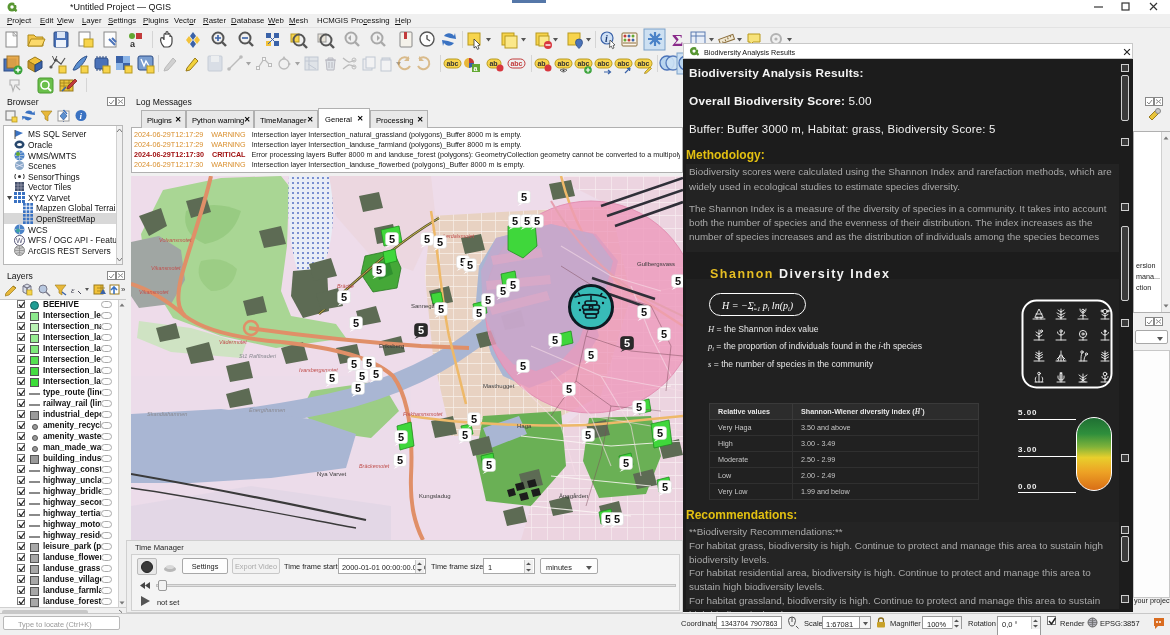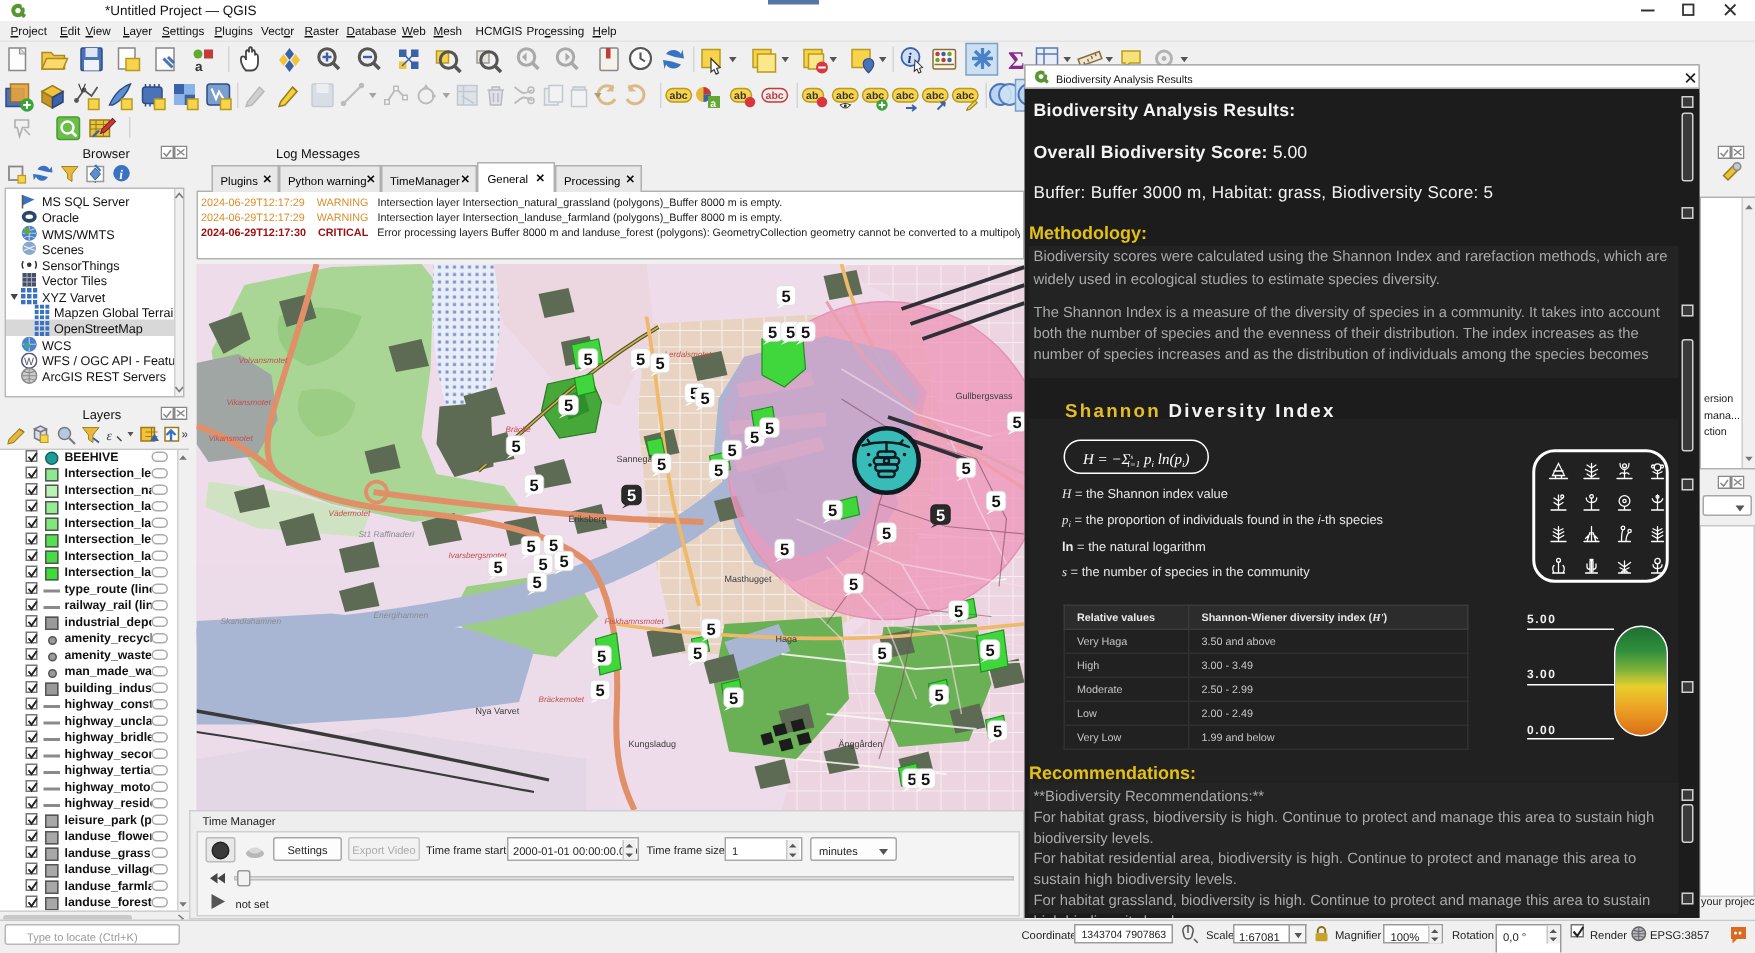--- a/index.html
+++ b/index.html
@@ -6,21 +6,21 @@
 html,body { width:1170px; height:635px; overflow:hidden; }
 body { font-family:"Liberation Sans", sans-serif; background:#f0f0f0; position:relative; }
 .abs { position:absolute; }
 #titlebar { left:0; top:0; width:1170px; height:14px; background:#ffffff; }
 #titlebar .title { position:absolute; left:27px; top:2px; font-size:9px; color:#111;margin-left:43px; }
 #menubar { left:0; top:14px; width:1170px; height:13px; background:#f0f0f0; font-size:7.8px; color:#111; }
 #menubar span { position:absolute; top:2px;text-align:right; }
 #tb1 { left:0; top:27px; width:1170px; height:24px; background:#f0f0f0; border-top:1px solid #e3e3e3; }
 #tb2 { left:0; top:51px; width:1170px; height:26px; background:#f0f0f0; }
 #tb3 { left:0; top:77px; width:1170px; height:17px; background:#f0f0f0; border-bottom:1px solid #d8d8d8; }
-.panelhead { font-size:8.6px; color:#111;margin-left:48px; }
+.panelhead { font-size:8.6px; color:#111; }
 #browser { left:0; top:94px; width:126px; height:174px; background:#f0f0f0; }
 #layers { left:0; top:268px; width:126px; height:345px; background:#f0f0f0; }
 #logpanel { left:126px; top:94px; width:557px; height:82px; background:#f0f0f0; }
 #mapwrap { left:131px; top:176px; width:552px; height:364px; background:#efdceb; }
 #timemanager { left:126px; top:540px; width:557px; height:73px; background:#eeeeee; border:1px solid #cfcfcf; }
 #statusbar { left:0; top:613px; width:1170px; height:22px; background:#f0f0f0; border-top:1px solid #c8c8c8; font-size:7.5px; color:#222; }
 #rightstrip { left:1133px; top:43px; width:37px; height:570px; background:#f0f0f0; }
 #dialog { left:683px; top:43px; width:450px; height:569px; background:#1c1c1c; overflow:hidden; }
 #dlgtitle { position:absolute; left:0; top:0; width:450px; height:16px; background:#ffffff; border:1px solid #c8c8c8; }
 .white-field { background:#fff; border:1px solid #9a9a9a; position:absolute; font-size:7.5px; color:#222; }
@@ -878,20 +878,21 @@
       <span class="abs" style="left:38px;top:5px;font-weight:bold">✕</span>
     </div>
   <div class="abs" style="left:244px;top:16px;width:58px;height:18px;background:#e8e8e8;border:1px solid #b0b0b0;border-bottom:none;font-size:7.6px">
       <span class="abs" style="left:5px;top:5px">Processing</span>
       <span class="abs" style="left:46px;top:4px;font-weight:bold">✕</span>
     </div>
   <div class="abs" style="left:8px;top:36px;font-size:7.2px;white-space:nowrap;line-height:10px;width:546px;overflow:hidden">
     <div><span style="color:#d98e2b">2024-06-29T12:17:29</span>&nbsp;&nbsp;&nbsp;&nbsp;<span style="color:#d98e2b">WARNING</span>&nbsp;&nbsp;&nbsp;<span style="color:#1a1a1a">Intersection layer Intersection_natural_grassland (polygons)_Buffer 8000 m is empty.</span></div>
     <div><span style="color:#d98e2b">2024-06-29T12:17:29</span>&nbsp;&nbsp;&nbsp;&nbsp;<span style="color:#d98e2b">WARNING</span>&nbsp;&nbsp;&nbsp;<span style="color:#1a1a1a">Intersection layer Intersection_landuse_farmland (polygons)_Buffer 8000 m is empty.</span></div>
     <div><span style="color:#a01010;font-weight:bold">2024-06-29T12:17:30</span>&nbsp;&nbsp;&nbsp;&nbsp;<span style="color:#a01010;font-weight:bold">CRITICAL</span>&nbsp;&nbsp;&nbsp;<span style="color:#1a1a1a">Error processing layers Buffer 8000 m and landuse_forest (polygons): GeometryCollection geometry cannot be converted to a multipolygon. Only mu</span></div>
+    <div><span style="color:#d98e2b">2024-06-29T12:17:30</span>&nbsp;&nbsp;&nbsp;&nbsp;<span style="color:#d98e2b">WARNING</span>&nbsp;&nbsp;&nbsp;<span style="color:#1a1a1a">Intersection layer Intersection_landuse_flowerbed (polygons)_Buffer 8000 m is empty.</span></div>
   </div>
 </div>
 <div class="abs" id="mapwrap">
 <svg width="552" height="364" viewBox="0 0 552 364">
 <defs>
 <pattern id="dots" width="5" height="5" patternUnits="userSpaceOnUse">
           <rect width="5" height="5" fill="#e9edf6"></rect>
           <rect x="1" y="1" width="2" height="2" fill="#7a8fd0"></rect>
         </pattern>
 <pattern id="grid" width="14" height="11" patternUnits="userSpaceOnUse">
@@ -1304,21 +1305,20 @@
   <div class="abs" style="left:6px;top:80px;font-size:11.4px;letter-spacing:.2px;color:#f2f2f2">Buffer: Buffer 3000 m, Habitat: grass, Biodiversity Score: 5</div>
   <div class="abs" style="left:3px;top:105px;font-size:12px;font-weight:bold;color:#e3c011">Methodology:</div>
   <div class="abs" style="left:6px;top:122px;white-space:nowrap;font-size:9.9px;line-height:14.5px;color:#a9a9a9">Biodiversity scores were calculated using the Shannon Index and rarefaction methods, which are<br>widely used in ecological studies to estimate species diversity.</div>
   <div class="abs" style="left:6px;top:159px;white-space:nowrap;font-size:9.8px;line-height:14.2px;color:#a9a9a9">The Shannon Index is a measure of the diversity of species in a community. It takes into account<br>both the number of species and the evenness of their distribution. The index increases as the<br>number of species increases and as the distribution of individuals among the species becomes</div>
 
   <div class="abs" style="left:27px;top:224px;font-size:12.5px;font-weight:bold;letter-spacing:1.5px;color:#f3f3f3"><span style="color:#e5bd23">Shannon</span> Diversity Index</div>
   <div class="abs" style="left:26px;top:250px;width:97px;height:23px;border:1.6px solid #fff;border-radius:12px;color:#fff;font-family:'Liberation Serif',serif;font-style:italic;font-size:10px;text-align:center;line-height:21px">H = −Σ<span style="font-size:5.5px;letter-spacing:0"><sup style="vertical-align:3px">s</sup><sub style="vertical-align:-2px;margin-left:-4px">i=1</sub></span> p<sub>i</sub> ln(p<sub>i</sub>)</div>
   <div class="abs" style="left:25px;top:281px;width:300px;font-size:8.6px;color:#e8e8e8">
     <div style="height:17.4px"><i style="font-family:'Liberation Serif',serif">H</i> = the Shannon index value</div>
     <div style="height:17.4px"><i style="font-family:'Liberation Serif',serif">p<sub>i</sub></i> = the proportion of individuals found in the <i>i</i>-th species</div>
-    <div style="height:17.4px"><b>ln</b> = the natural logarithm</div>
     <div><i style="font-family:'Liberation Serif',serif">s</i> = the number of species in the community</div>
   </div>
   <table class="abs" style="left:26px;top:360px;width:270px;border-collapse:collapse;font-size:7.2px;color:#c6c6c6">
     <tbody>
         <tr style="background:#2c2c2c;color:#e8e8e8;font-weight:bold">
           <td style="width:83px;border:1px solid #3a3a3a;padding:3px 0 3px 8px">Relative values</td>
           <td style="border:1px solid #3a3a3a;padding:3px 0 3px 8px">Shannon-Wiener diversity index (<i style="font-family:'Liberation Serif',serif">H'</i>)</td>
         </tr>
     <tr>
           <td style="border:1px solid #303030;padding:3px 0 3px 8px">Very Haga</td>

